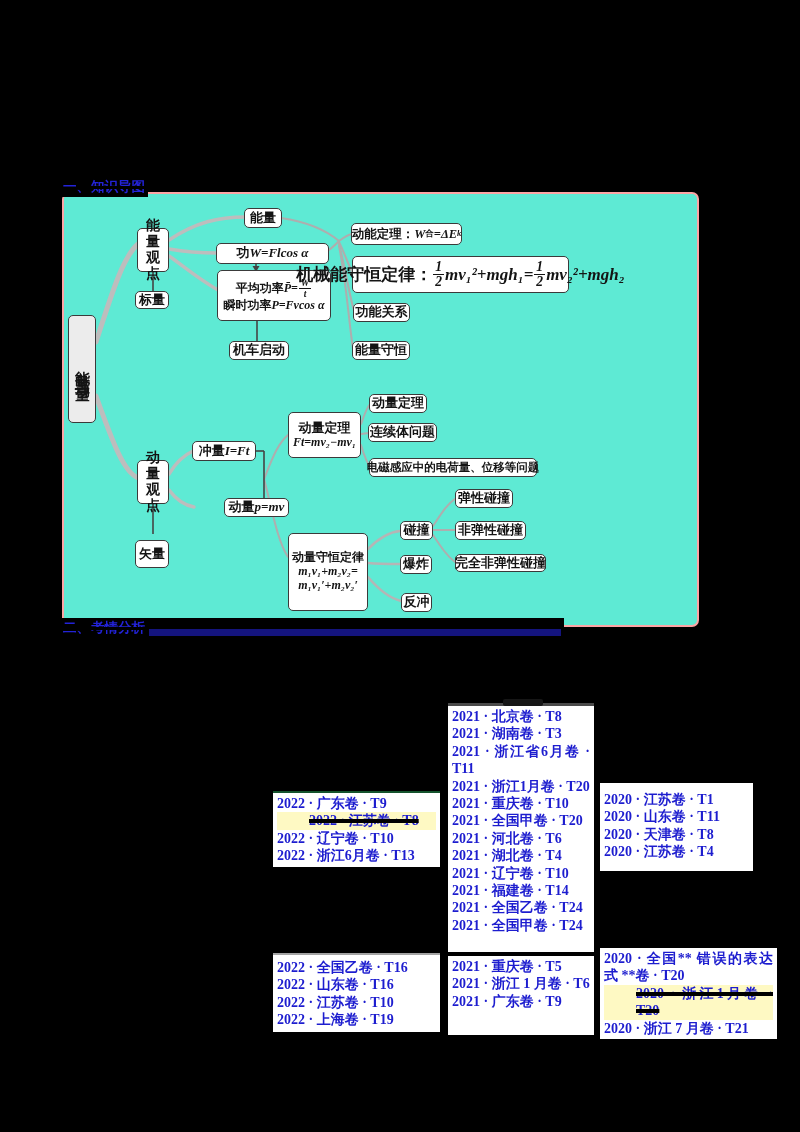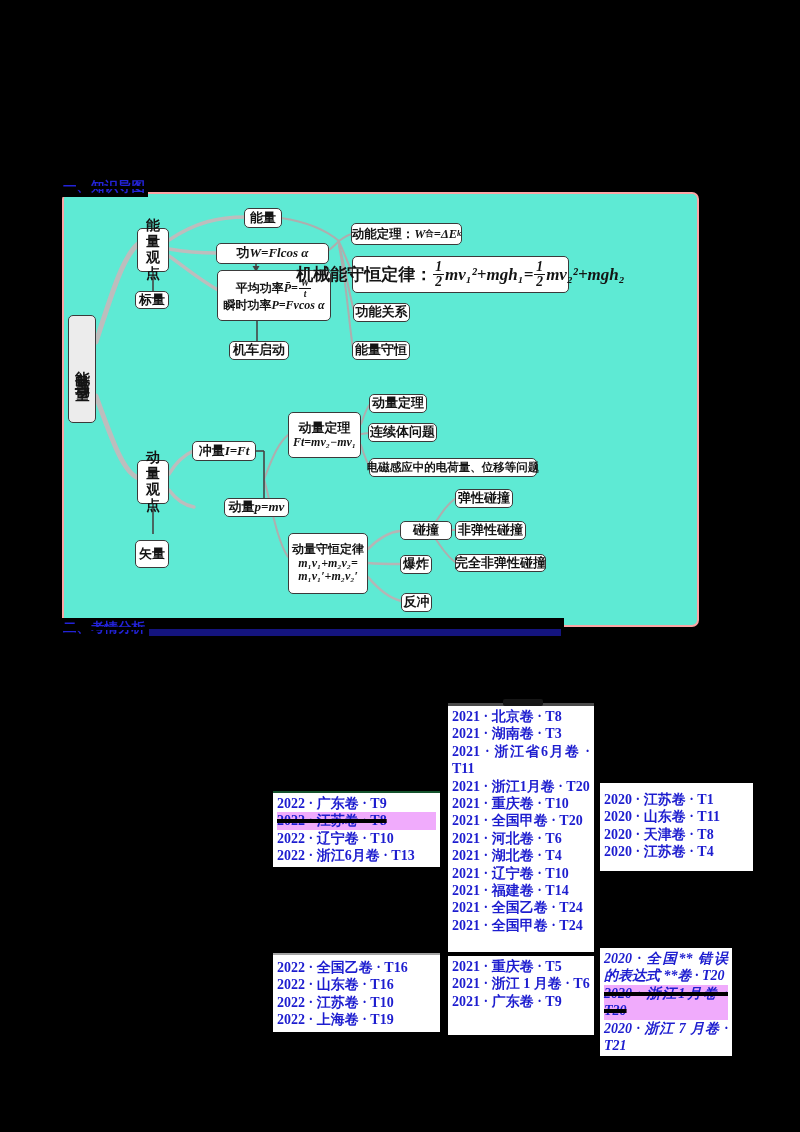--- a/index.html
+++ b/index.html
@@ -33,22 +33,22 @@
   .frac{display:inline-flex;flex-direction:column;align-items:center;
         vertical-align:-0.4em;font-size:0.8em;line-height:1.05;margin:0 1px;}
   .frac .num{border-bottom:1px solid #141414;padding:0 2px;}
   sub{font-size:0.68em;}
 
   
   .exam-box{position:absolute;z-index:3;box-sizing:border-box;background:#fff;
             padding:2px 4px;color:#1d1dcf;font-weight:700;font-size:14px;
             line-height:17.4px;text-align:justify;font-family:"Liberation Serif",serif;}
   .exam-item{min-height:17px;}
-  .exam-item.struck{background:#f0abfc;text-decoration:line-through;
-                    text-decoration-color:#000;text-decoration-thickness:4px;}
+  .exam-item.struck{background:#fef9c3;text-decoration:line-through;
+                    text-decoration-color:#000;text-decoration-thickness:4px;padding-left:32px;}
   .box-top-strip{border-top:3px solid #4a4a4a;}
   .obscured{position:absolute;left:55px;top:-7px;width:40px;height:7px;background:#161616;
             border-radius:2px;}
   .gray-top{border-top:2px solid #a3a3a3;}
   .thin-top{border-top:2px solid #14532d;}
 </style>
 </head>
 <body>
 
 <div class="page">
@@ -181,27 +181,27 @@
 
     <div class="node" style="left:224px;top:218px;width:73px;height:46px;">
       <div class="row">动量定理</div>
       <div class="row formula" style="font-size:12px;">Ft=mv₂−mv₁</div>
     </div>
 
     <div class="node" style="left:305px;top:200px;width:58px;height:19px;">动量定理</div>
     <div class="node" style="left:304px;top:229px;width:69px;height:19px;">连续体问题</div>
     <div class="node" style="left:305px;top:264px;width:168px;height:19px;font-size:11.5px;">电磁感应中的电荷量、位移等问题</div>
 
-    <div class="node" style="left:224px;top:339px;width:80px;height:61px;font-size:12px;">
+    <div class="node" style="left:224px;top:339px;width:80px;height:78px;font-size:12px;">
       <div class="row">动量守恒定律</div>
       <div class="row formula">m₁v₁+m₂v₂=</div>
       <div class="row formula">m₁v₁′+m₂v₂′</div>
     </div>
 
-    <div class="node" style="left:336px;top:327px;width:52px;height:19px;text-align:center;">碰撞</div>
+    <div class="node" style="left:336px;top:327px;width:33px;height:19px;text-align:center;">碰撞</div>
     <div class="node" style="left:336px;top:361px;width:32px;height:19px;">爆炸</div>
     <div class="node" style="left:337px;top:399px;width:31px;height:19px;">反冲</div>
     <div class="node" style="left:391px;top:295px;width:58px;height:19px;">弹性碰撞</div>
     <div class="node" style="left:391px;top:327px;width:71px;height:19px;">非弹性碰撞</div>
     <div class="node" style="left:391px;top:360px;width:91px;height:18px;">完全非弹性碰撞</div>
   </div>
 
   <div class="heading" style="left:60px;top:618px;">
     <span class="h-num">二、</span>
     <span class="h-title">考情分析</span>
@@ -244,19 +244,19 @@
       <div class="exam-item">2022 · 江苏卷 · T10</div>
       <div class="exam-item">2022 · 上海卷 · T19</div>
     </div>
 
   <div class="exam-box" style="left:448px;top:956px;width:146px;min-height:79px;">
       <div class="exam-item">2021 · 重庆卷 · T5</div>
       <div class="exam-item">2021 · 浙江 1 月卷 · T6</div>
       <div class="exam-item">2021 · 广东卷 · T9</div>
     </div>
 
-  <div class="exam-box" style="left:600px;top:948px;width:132px;min-height:90px;font-style:italic;">
+  <div class="exam-box" style="left:600px;top:948px;width:177px;min-height:90px;">
       <div class="exam-item">2020 · 全国** 错误的表达式 **卷 · T20</div>
       <div class="exam-item struck">2020 · 浙江1月卷 · T20</div>
       <div class="exam-item">2020 · 浙江 7 月卷 · T21</div>
     </div>
 
 </div>
 
 </body></html>

